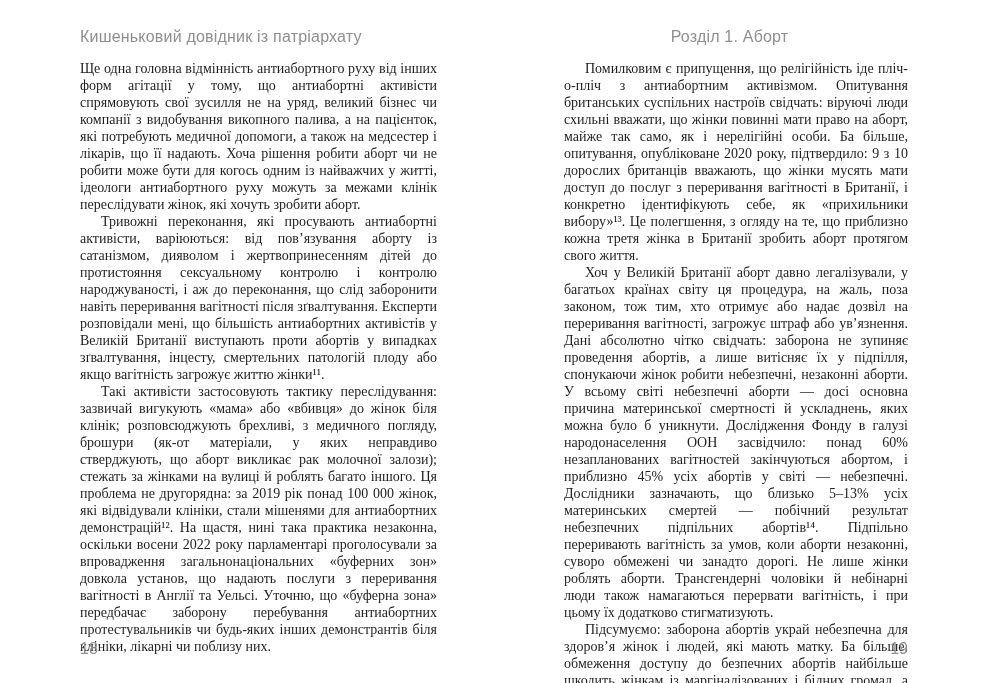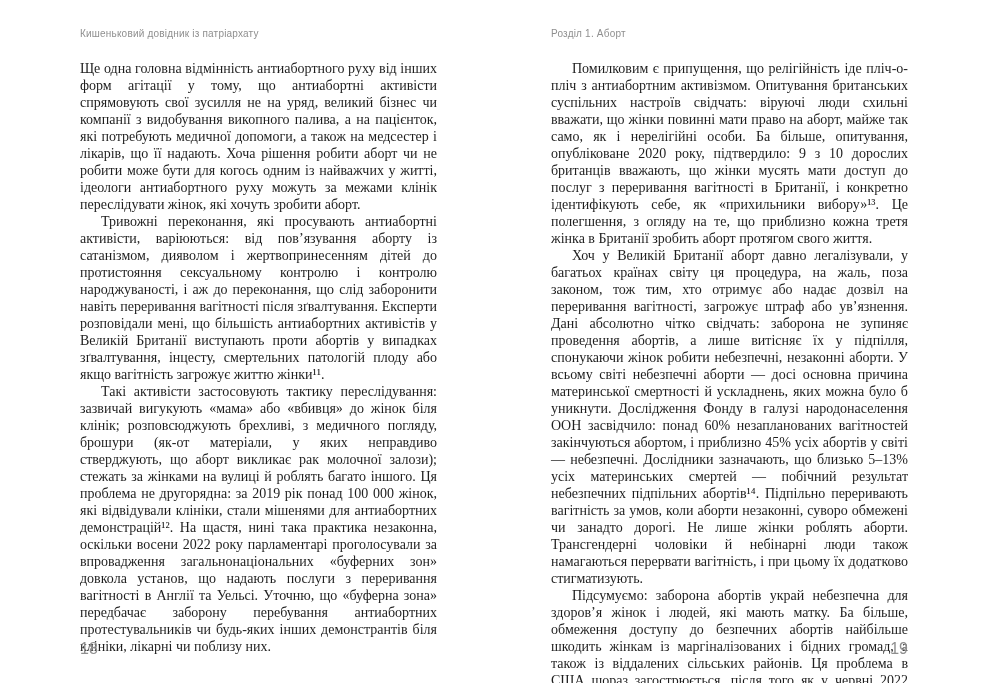--- a/index.html
+++ b/index.html
@@ -15,41 +15,41 @@
     overflow: hidden;
   }
   .page {
     position: absolute;
     top: 28px;
   }
   .page-left  { left: 80px;  width: 357px; }
   .page-right { left: 551px; width: 357px; }
   .running-header {
     font-family: "Liberation Sans", "DejaVu Sans", sans-serif;
-    font-size: 10px;
+    font-size: 16px;
     letter-spacing: 0.2px;
     color: #8f8f8f;
     height: 14px;
     margin-bottom: 18px;
     white-space: nowrap;
   }
-  .page-right .running-header { text-align: left; }
+  .page-right .running-header { text-align: center; }
   .body-text {
     font-family: "Liberation Serif", "DejaVu Serif", serif;
     font-size: 14px;
     line-height: 17px;
     color: #1e1e1e;
     text-align: justify;
   }
   .body-text p {
     margin: 0;
     padding: 0;
   }
   .page-left  .body-text p:not(:first-child) { text-indent: 21px; }
-  .page-right .body-text p { text-indent: 21px; }
+  .page-right .body-text p { text-indent: 21px; margin-left: 13px; }
   .page-number {
     position: absolute;
     top: 640px;
     font-family: "Liberation Sans", "DejaVu Sans", sans-serif;
     font-size: 16px;
     color: #8f8f8f;
   }
   .page-number-left  { left: 80px;  width: 357px; text-align: left; }
   .page-number-right { left: 551px; width: 357px; text-align: right; }
 </style>

